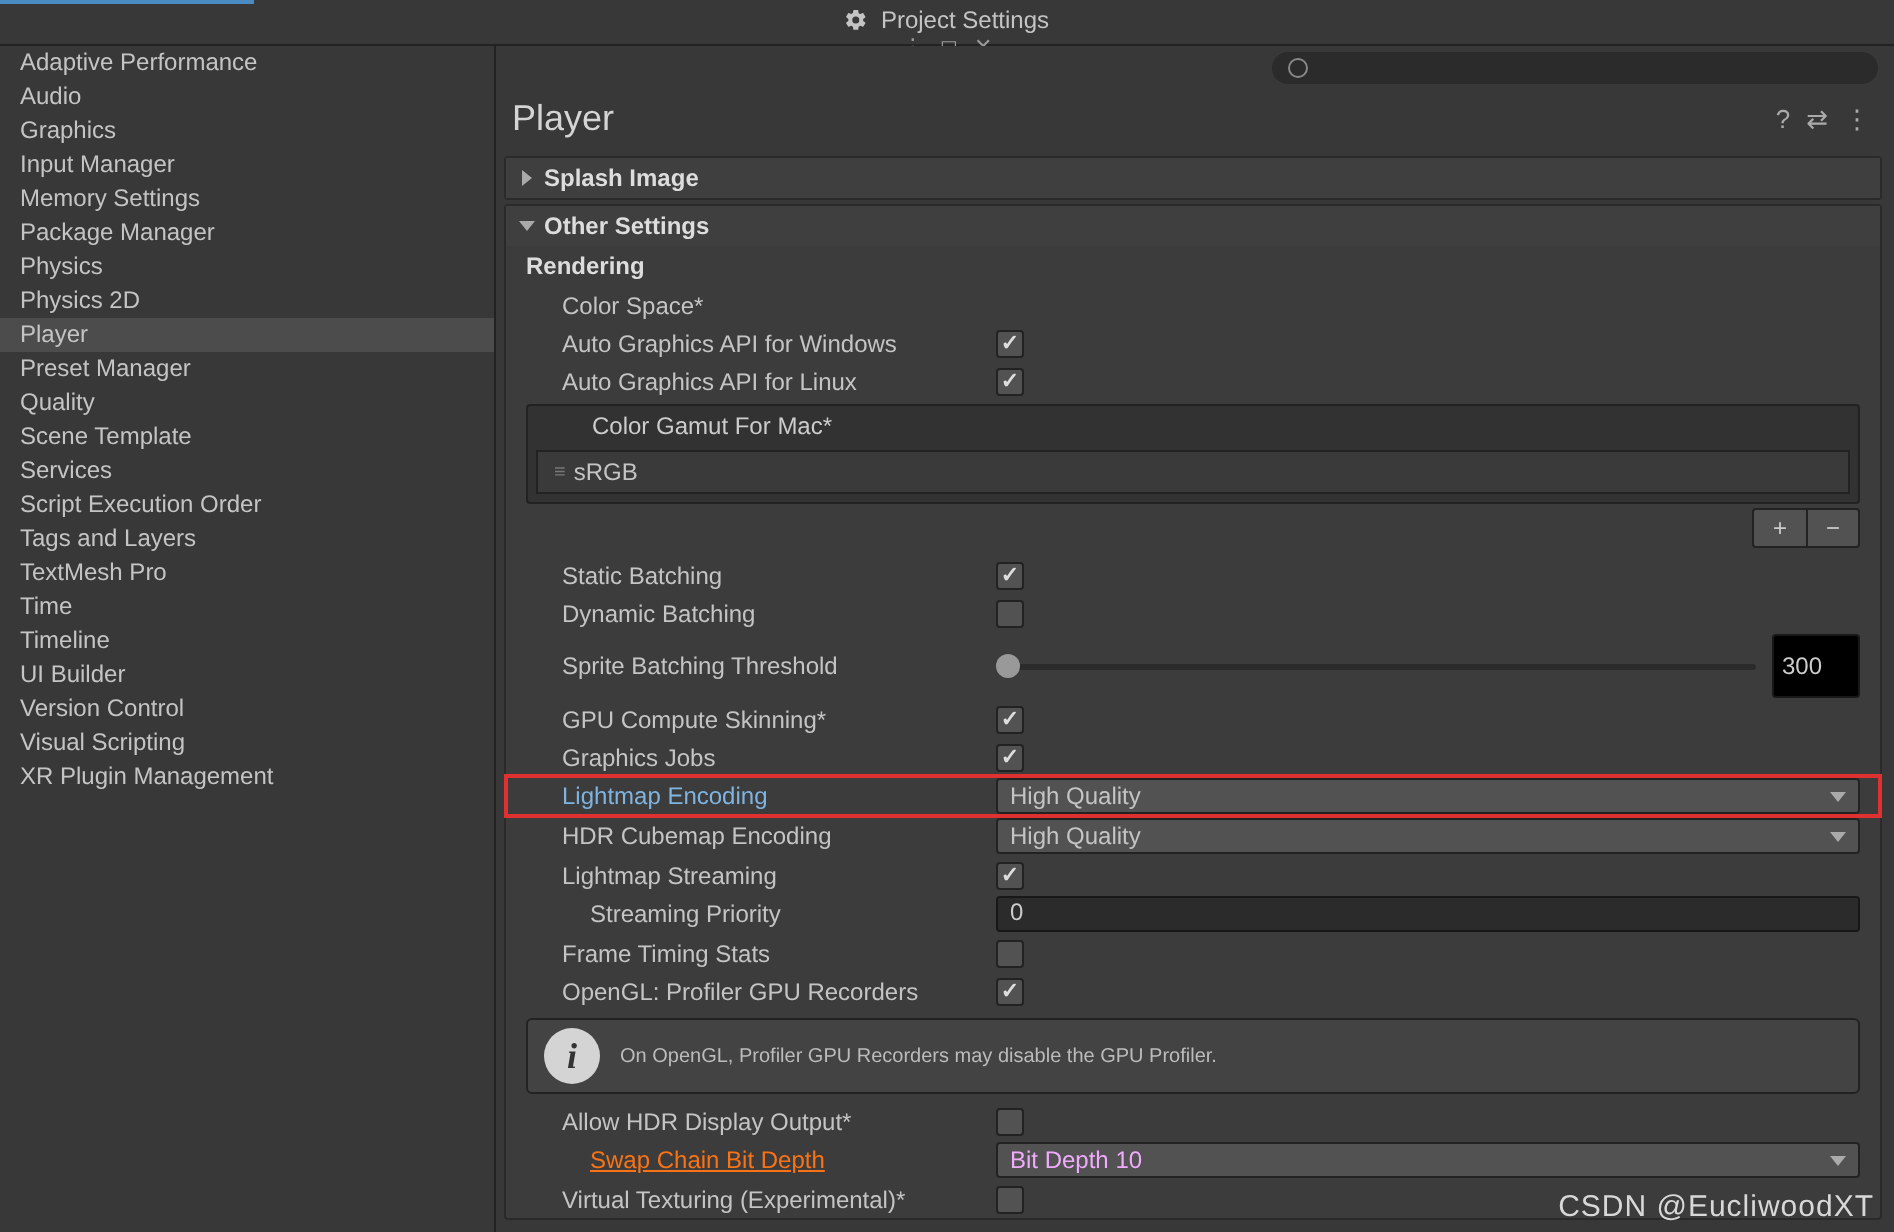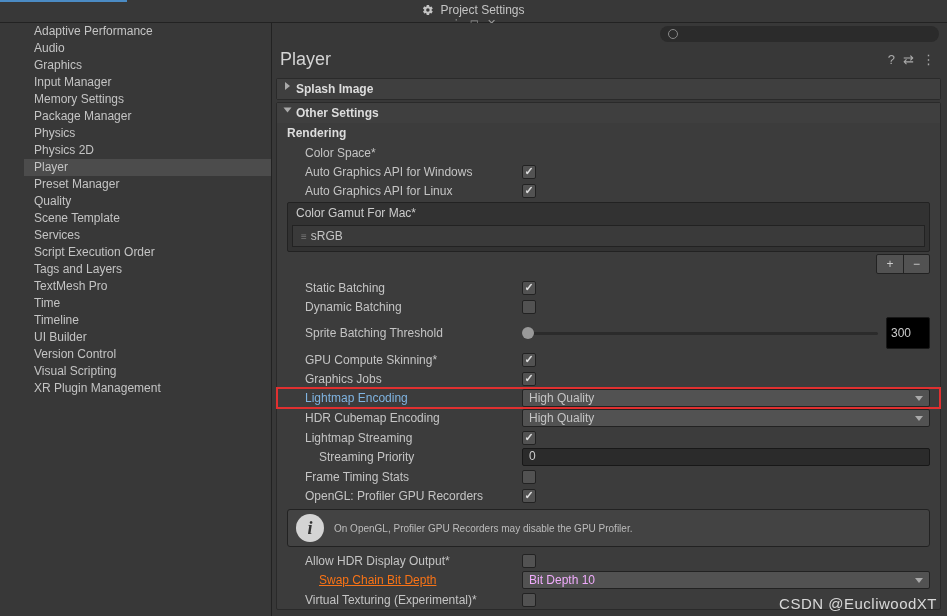--- a/index.html
+++ b/index.html
@@ -2,55 +2,55 @@
 <html><head>
 <meta charset="utf-8">
 <style>
 * { margin:0; padding:0; box-sizing:border-box; font-family:Arial,sans-serif; }
 body { background:#383838; color:#c4c4c4; font-size:12px; width:947px; height:616px; overflow:hidden; position:relative; }
 .top-bar { height:3px; background:#383838; }
 .top-bar::before { content:""; position:absolute; top:0; left:0; width:127px; height:2px; background:#4b8bc4; }
 .title-bar { height:20px; background:#383838; display:flex; align-items:center; padding:0 8px; justify-content:space-between; border-bottom:1px solid #222;flex-direction:column; }
 .title-left { display:flex; align-items:center; gap:6px; }
 .win-controls { display:flex; gap:8px; color:#999; font-size:11px; }
-.main { display:flex; height:calc(100% - 23px);padding-left:24px; }
+.main { display:flex; height:calc(100% - 23px); }
 .sidebar { width:248px; background:#383838; border-right:1px solid #222; overflow-y:auto; }
 .sidebar-item { padding:1px 10px; cursor:pointer; line-height:15px; font-size:12px; }
 .sidebar-item.selected { background:#4c4c4c; }
 .content { flex:1; display:flex; flex-direction:column; background:#383838; overflow:hidden; }
 .search-row { height:22px; display:flex; align-items:center; padding:0 8px; }
 .search-input { flex:1; background:#2b2b2b; border:none; border-radius:10px; height:16px; padding:0 20px; color:#c4c4c4; font-size:11px; margin-left:380px; }
 .search-wrap { position:relative; flex:1; display:flex; }
 .search-wrap::before { content:""; position:absolute; left:388px; top:3px; width:8px; height:8px; border:1px solid #888; border-radius:50%; }
 .panel-header { display:flex; align-items:center; justify-content:space-between; padding:4px 12px 8px 8px; }
 .panel-title { font-size:18px; font-weight:400; color:#d4d4d4; }
 .panel-icons { display:flex; gap:8px; color:#aaa; font-size:13px; }
 .panel-body { flex:1; overflow-y:auto; padding:0 6px 0 4px; }
 .section { background:#3c3c3c; border:1px solid #2a2a2a; border-radius:2px; margin-bottom:2px; }
-.section-hdr { display:flex; align-items:flex-start; gap:6px; padding:3px 8px; font-weight:bold; color:#ddd; background:#3f3f3f; }
+.section-hdr { display:flex; align-items:center; gap:6px; padding:3px 8px; font-weight:bold; color:#ddd; background:#3f3f3f; }
 .foldout { width:0; height:0; border-left:5px solid #aaa; border-top:4px solid transparent; border-bottom:4px solid transparent; }
 .foldout.open { transform:rotate(90deg); }
 .subheader { font-weight:bold; color:#ddd; padding:3px 10px; }
 .field-row { display:flex; align-items:center; padding:1px 10px; min-height:19px; }
 .field-label { width:235px; padding-left:18px; color:#c4c4c4; }
 .field-label.indent2 { padding-left:32px; }
 .field-label.dim { color:#f97316;text-decoration:underline; }
 .field-control { flex:1; display:flex; align-items:center; gap:6px; }
 .checkbox { width:14px; height:14px; background:#525252; border:1px solid #222; border-radius:2px; display:flex; align-items:center; justify-content:center; }
 .checkbox.checked::after { content:"✓"; font-size:11px; color:#ddd; font-weight:bold; }
 .dropdown { flex:1; background:#525252; border:1px solid #222; border-radius:2px; height:18px; display:flex; align-items:center; padding:0 6px; justify-content:space-between; position:relative; }
 .dropdown.dim { color:#f0abfc; }
 .dd-arrow { width:0; height:0; border-left:4px solid transparent; border-right:4px solid transparent; border-top:5px solid #aaa; }
 .slider-wrap { flex:1; display:flex; align-items:center; gap:8px; }
 .slider { flex:1; height:3px; background:#2b2b2b; border-radius:2px; position:relative; }
 .slider-thumb { position:absolute; left:0; top:-5px; width:12px; height:12px; background:#999; border-radius:50%; }
 .num-box { width:44px; height:32px; background:#000000; border:1px solid #181818; border-radius:2px; display:flex; align-items:center; padding:0 4px; color:#ccc; }
 .text-input { flex:1; height:18px; background:#2b2b2b; border:1px solid #181818; border-radius:2px; color:#ccc; padding:0 6px; }
 .gamut-box { background:#323232; border:1px solid #222; border-radius:2px; margin:2px 10px; }
-.gamut-hdr { padding:3px 8px; color:#ccc; }
+.gamut-hdr { padding:3px 8px; color:#ccc;margin-left:24px; }
 .gamut-item { background:#3a3a3a; border:1px solid #222; margin:2px 4px 4px; padding:3px 8px; display:flex; align-items:center; gap:6px; }
 .drag-handle { color:#777; font-size:10px; letter-spacing:-2px; }
 .gamut-btns { display:flex; justify-content:flex-end; padding:0px 10px 4px; }
 .btn-group { display:flex; background:#525252; border:1px solid #222; border-radius:2px; overflow:hidden; }
 .btn-sm { width:26px; height:18px; display:flex; align-items:center; justify-content:center; color:#ccc; border-left:1px solid #222; }
 .btn-sm:first-child { border-left:none; }
 .info-box { background:#434343; border:1px solid #222; border-radius:3px; margin:4px 10px; padding:4px 8px; display:flex; align-items:center; gap:10px; }
 .info-icon { width:28px; height:28px; background:#d4d4d4; border-radius:50%; display:flex; align-items:center; justify-content:center; color:#333; font-size:18px; font-weight:bold; font-style:italic; font-family:Georgia,serif; }
 .info-text { font-size:10px; color:#bbb; }
 .highlight { outline:2px solid #e03030; outline-offset:-1px; }

